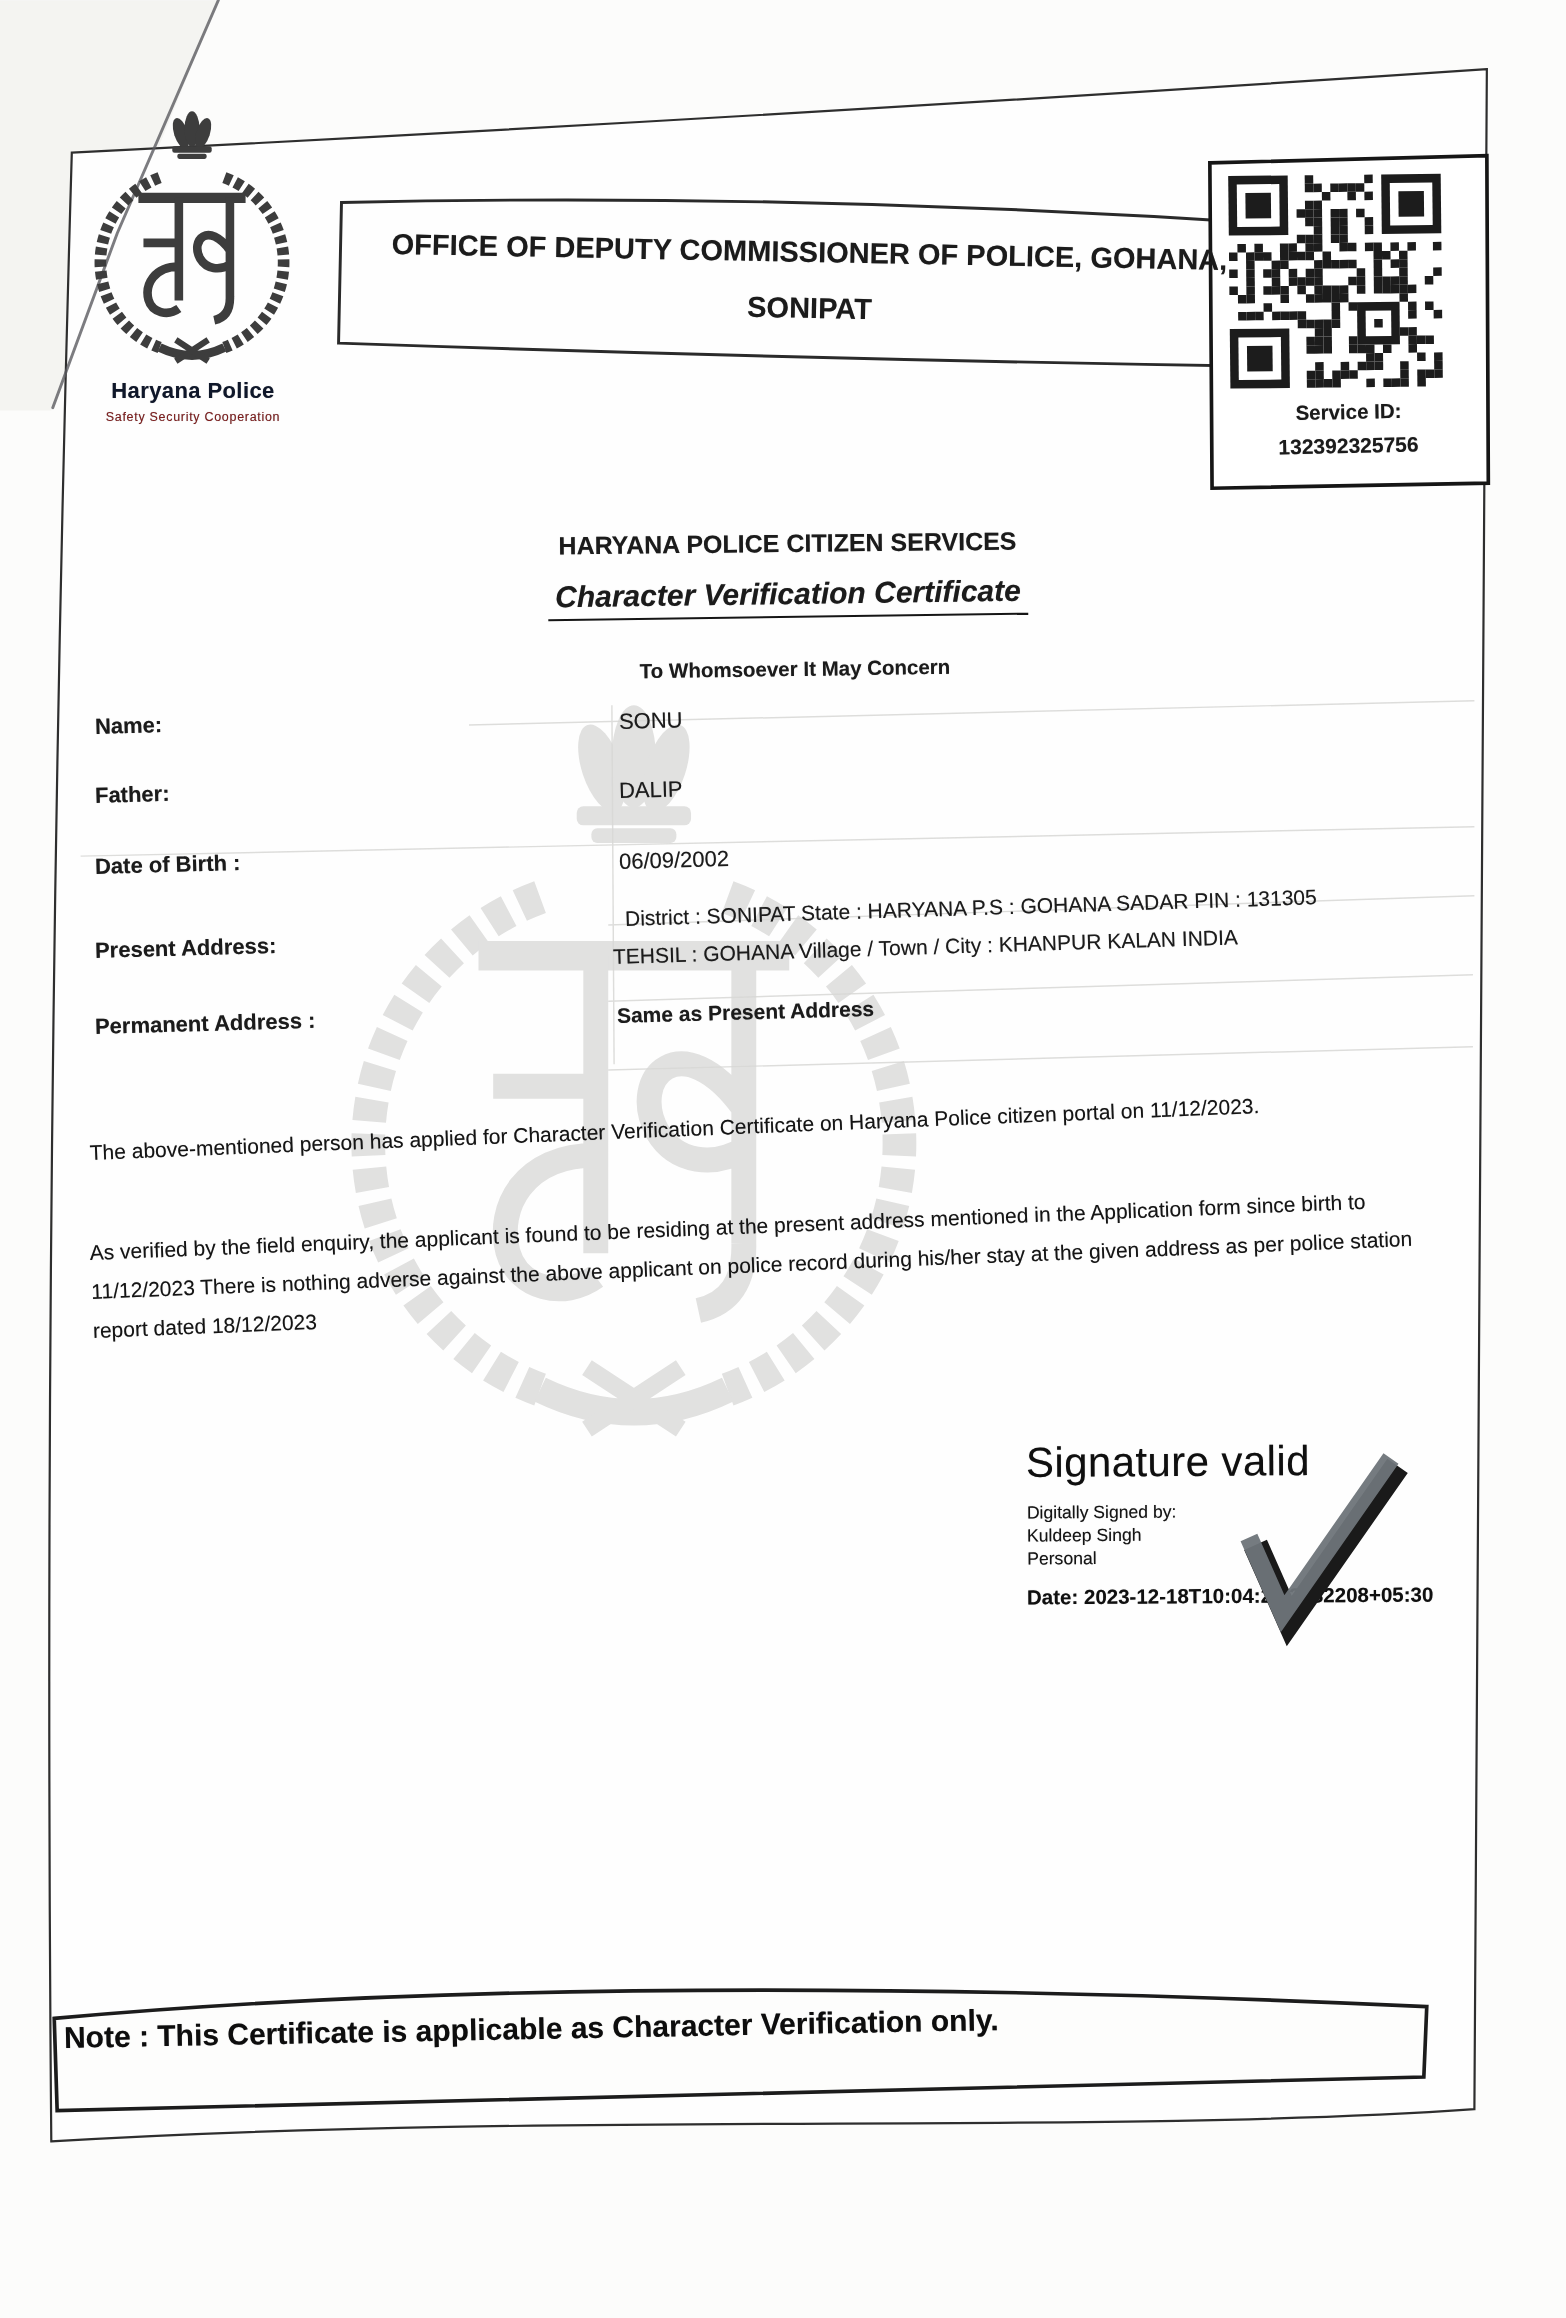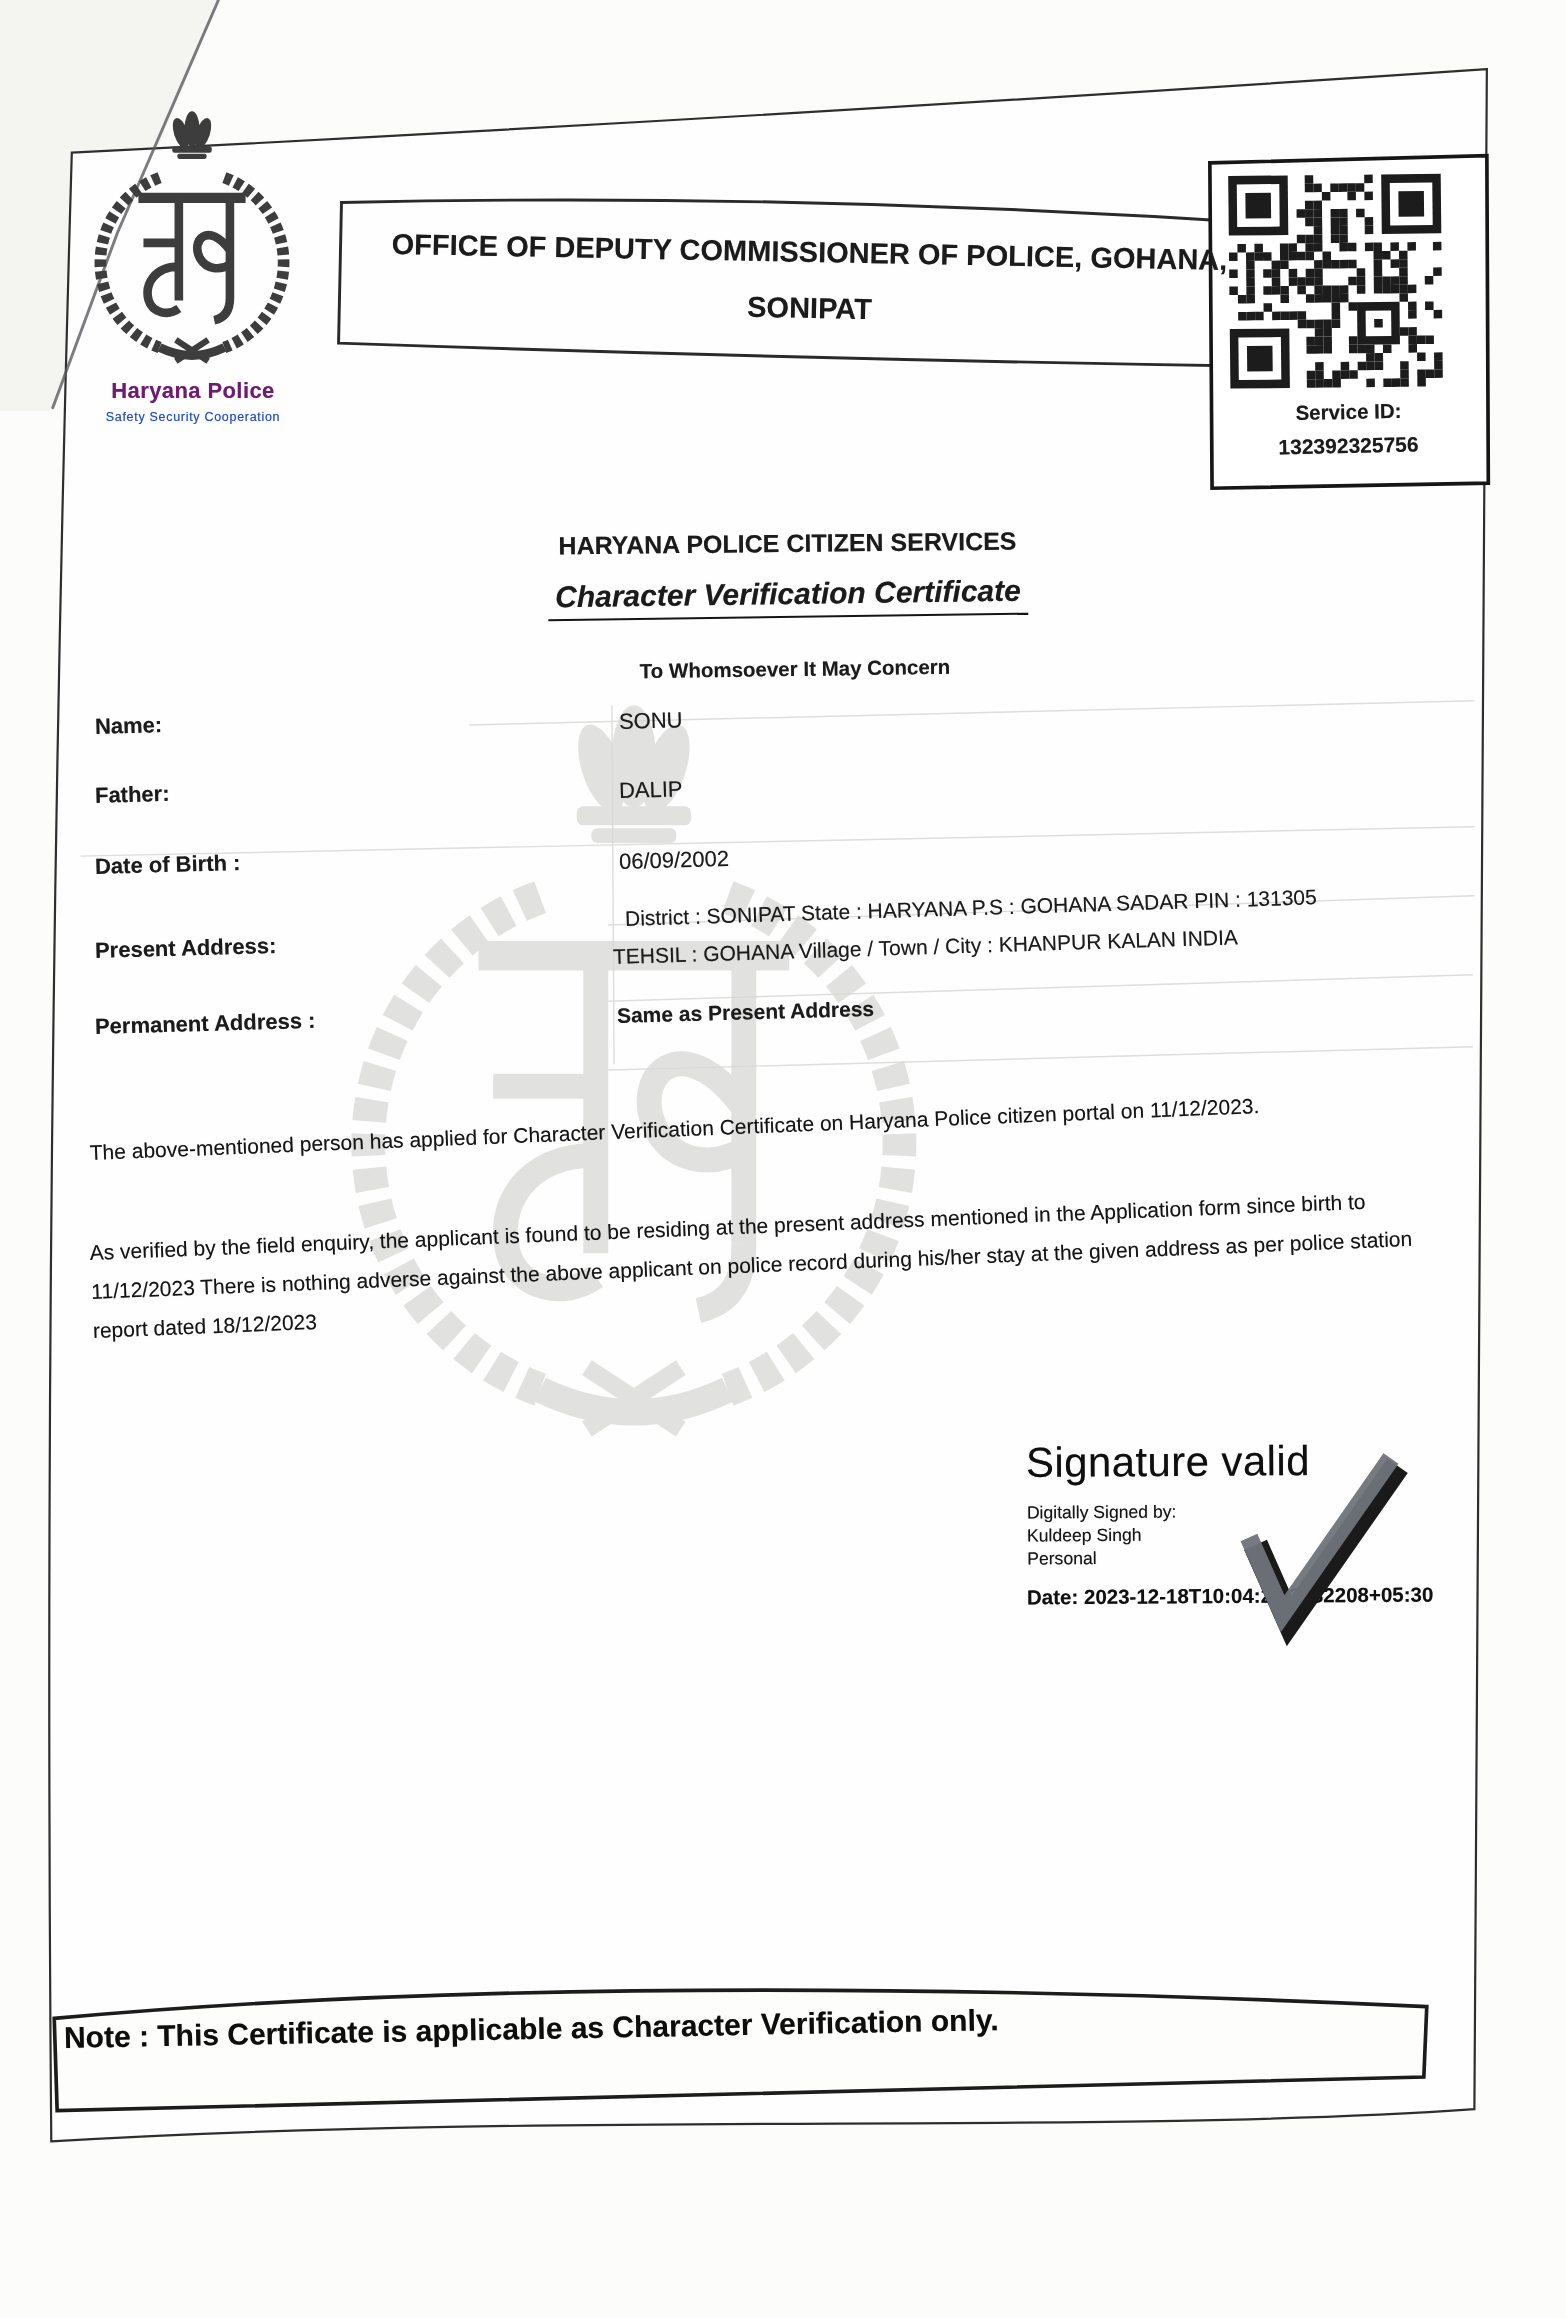--- a/index.html
+++ b/index.html
@@ -9,22 +9,22 @@
     font-family:"Liberation Sans", sans-serif;
     color:#1b1b1b;
   }
   .abs{position:absolute;}
   .txt{text-shadow:0 0 0.7px rgba(25,25,25,.45);white-space:nowrap;}
   .wrap{text-shadow:0 0 0.7px rgba(25,25,25,.4);}
   .center{text-align:center;}
   .b{font-weight:bold;}
   svg{display:block;}
   
-  .logo-title{left:81px;top:378px;width:224px;font-size:22px;font-weight:bold;color:#701a75;letter-spacing:0.4px;}
-  .logo-tagline{left:81px;top:410px;width:224px;font-size:12.5px;color:#1d4ed8;letter-spacing:0.7px;font-weight:500;}
+  .logo-title{left:81px;top:378px;width:224px;font-size:22px;font-weight:bold;color:#0f172a;letter-spacing:0.4px;}
+  .logo-tagline{left:81px;top:410px;width:224px;font-size:12.5px;color:#7f1d1d;letter-spacing:0.7px;font-weight:500;}
   
   .hdr1{left:366px;top:236px;width:887px;font-size:29px;transform:rotate(1.1deg);}
   .hdr2{left:366px;top:292px;width:887px;font-size:29px;transform:rotate(1.1deg);}
   
   .svc1{left:1215px;top:400px;width:267px;font-size:20.5px;font-weight:600;transform:rotate(-1.2deg);}
   .svc2{left:1215px;top:434px;width:267px;font-size:21px;font-weight:600;transform:rotate(-1.2deg);}
   
   .t1{left:454px;top:529px;width:667px;font-size:25px;transform:rotate(-.6deg);}
   .t2w{left:440px;top:577px;width:696px;transform:rotate(-.8deg);}
   .t2{display:inline-block;font-size:30px;font-weight:bold;font-style:italic;border-bottom:2.9px solid #151515;padding:0 7.3px 5.1px;}

